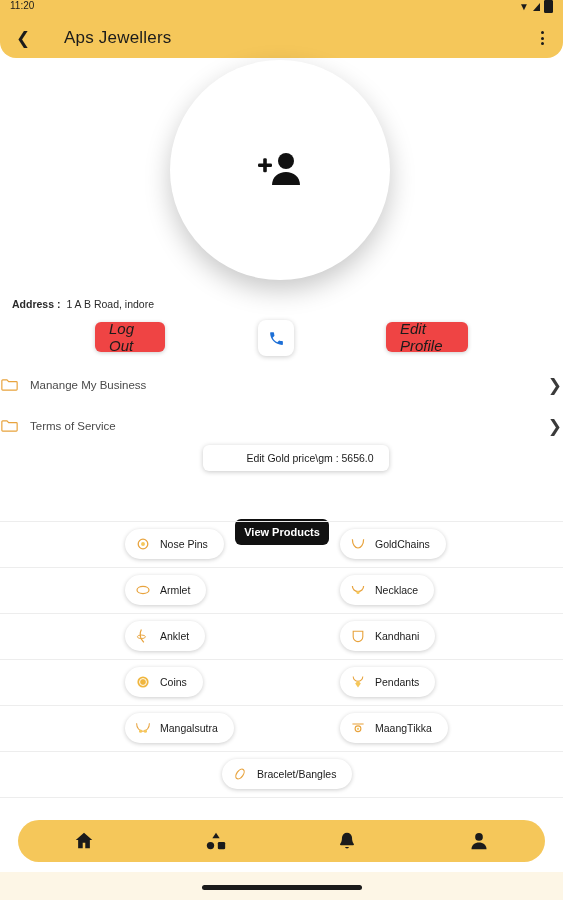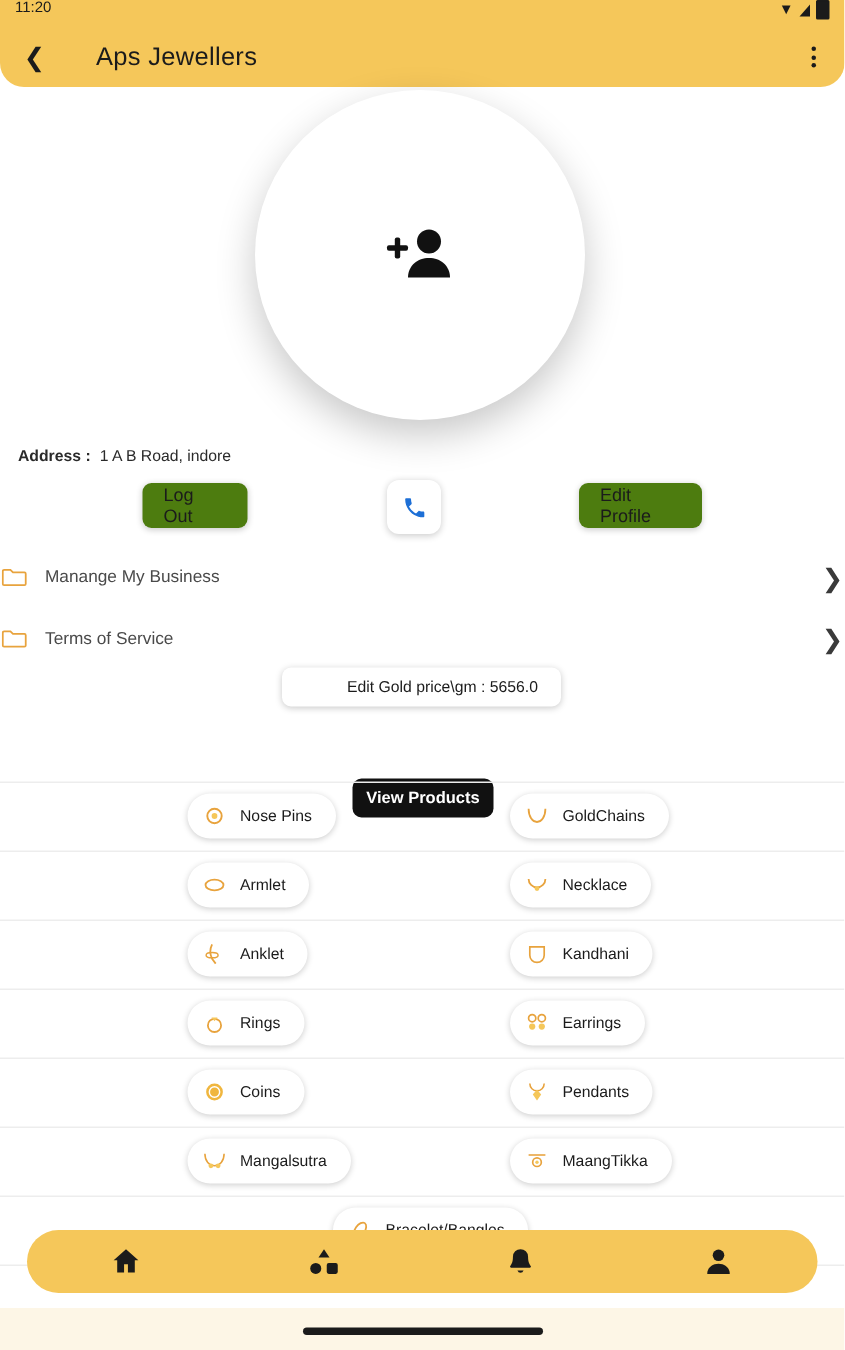--- a/index.html
+++ b/index.html
@@ -138,31 +138,32 @@
   
   .action-row {
     position: absolute;
     top: 320px;
     left: 0; right: 0;
     height: 40px;
   }
   .pillbtn {
     position: absolute;
     height: 30px;
-    background: #4d7c0f;
+    background: #ef4444;
     border-radius: 6px;
     box-shadow: 0 1px 4px rgba(0,0,0,0.20);
     display: flex;
     align-items: center;
     justify-content: center;
-    font-size: 12px;
+    font-size: 15px;
     color: #1b1b1b;
     cursor: pointer;
     padding: 0 14px;
     box-sizing: border-box;
+    font-style: italic;
   }
   .btn-logout { left: 95px; top: 2px; width: 70px; }
   .btn-edit   { left: 386px; top: 2px; width: 82px; }
   .btn-call {
     position: absolute;
     left: 258px; top: 0px;
     width: 36px; height: 36px;
     background: #ffffff;
     border-radius: 8px;
     box-shadow: 0 1px 5px rgba(0,0,0,0.20);
@@ -192,21 +193,21 @@
     font-size: 17px;
     line-height: 17px;
   }
   #menu-business { top: 365px; }
   #menu-terms { top: 406px; }
 
   
   .gold-btn {
     position: absolute;
     top: 445px;
-    left: 188px;
+    left: 203px;
     width: 158px; height: 26px;
     background: #ffffff;
     border-radius: 6px;
     box-shadow: 0 1px 5px rgba(0,0,0,0.22);
     display: flex; align-items: center; justify-content: center;
     font-size: 10.5px;
     color: #1b1b1b;
     cursor: pointer;
     padding-left: 28px;
   }
@@ -427,42 +428,20 @@
       <div class="chip right">
         <span class="cicon">
           <svg width="16" height="16" viewBox="0 0 20 20">
               <path d="M4 4h12v7a6 6 0 01-12 0z" fill="none" stroke="#e8a33d" stroke-width="1.4"></path>
             </svg>
         </span>
         <span>Kandhani</span>
       </div>
     </div>
 
-    <div class="cat-row">
-      <div class="chip left">
-        <span class="cicon">
-          <svg width="16" height="16" viewBox="0 0 20 20">
-              <circle cx="10" cy="12" r="5.5" fill="none" stroke="#e8a33d" stroke-width="1.5"></circle>
-              <path d="M7.5 5.5h5l-2.5 3z" fill="#f5c75a"></path>
-            </svg>
-        </span>
-        <span>Rings</span>
-      </div>
-      <div class="chip right">
-        <span class="cicon">
-          <svg width="16" height="16" viewBox="0 0 20 20">
-              <circle cx="6" cy="6" r="3" fill="none" stroke="#e8a33d" stroke-width="1.4"></circle>
-              <circle cx="6" cy="13" r="2.6" fill="#f5c75a"></circle>
-              <circle cx="14" cy="6" r="3" fill="none" stroke="#e8a33d" stroke-width="1.4"></circle>
-              <circle cx="14" cy="13" r="2.6" fill="#f5c75a"></circle>
-            </svg>
-        </span>
-        <span>Earrings</span>
-      </div>
-    </div>
 
     <div class="cat-row">
       <div class="chip left">
         <span class="cicon">
           <svg width="16" height="16" viewBox="0 0 20 20">
               <circle cx="10" cy="10" r="7" fill="#f0b63e"></circle>
               <circle cx="10" cy="10" r="4.3" fill="none" stroke="#fff" stroke-width="1.2"></circle>
             </svg>
         </span>
         <span>Coins</span>

